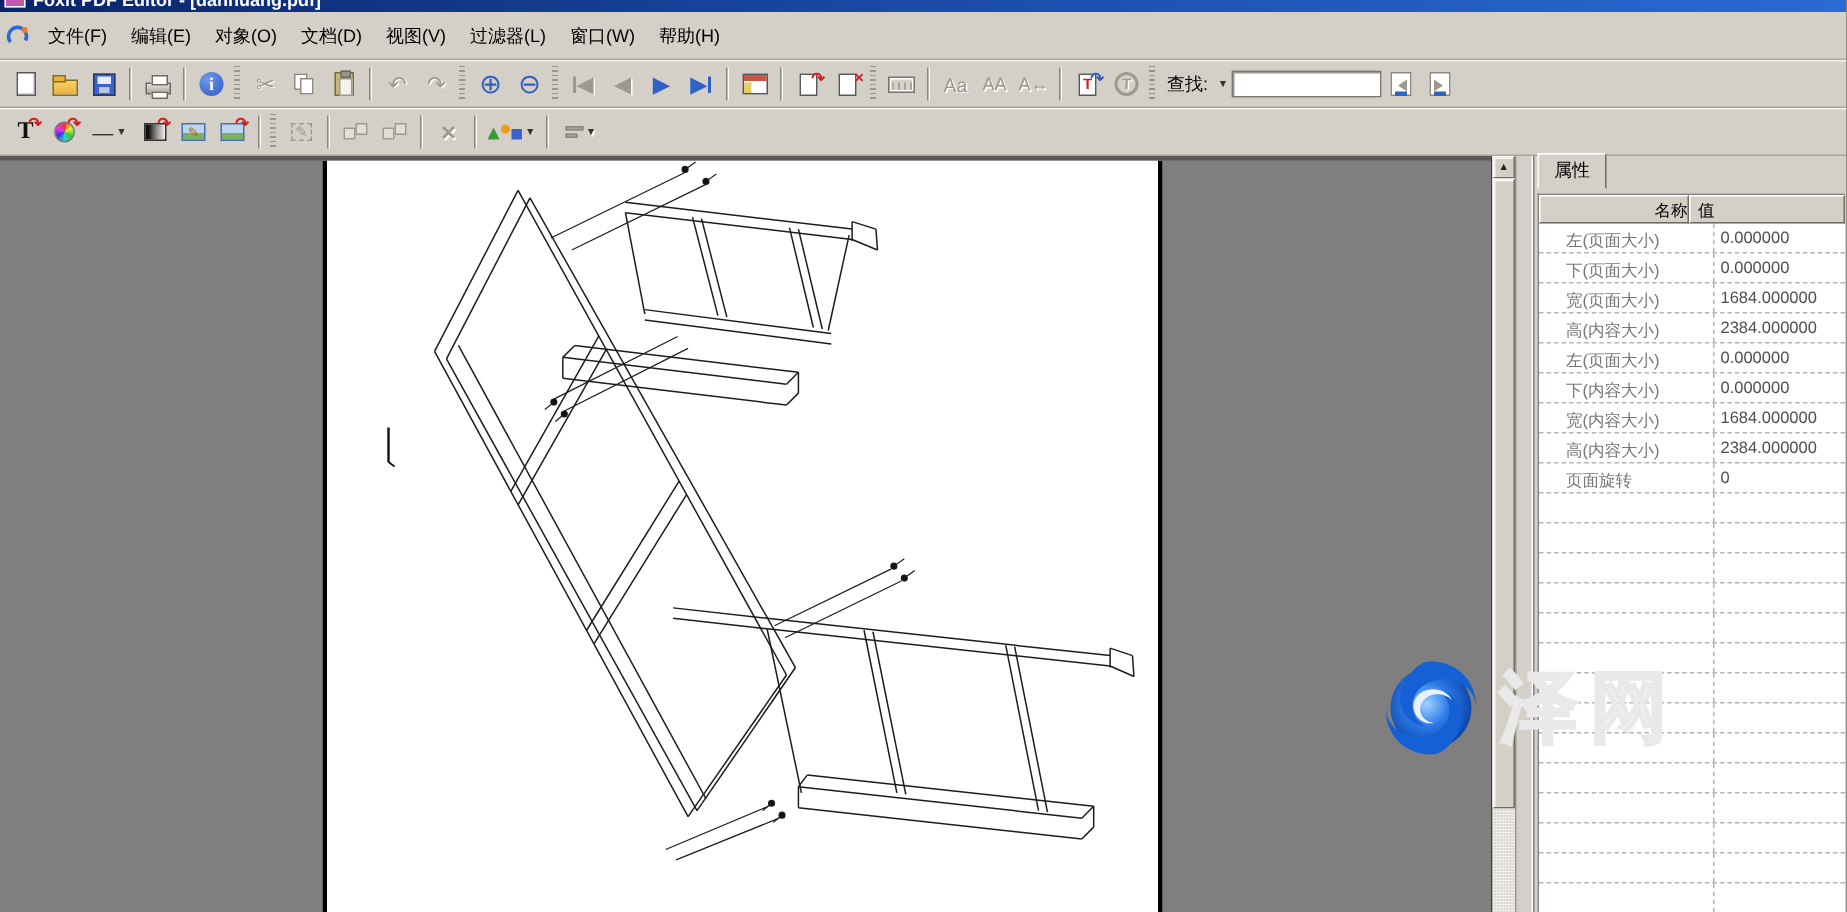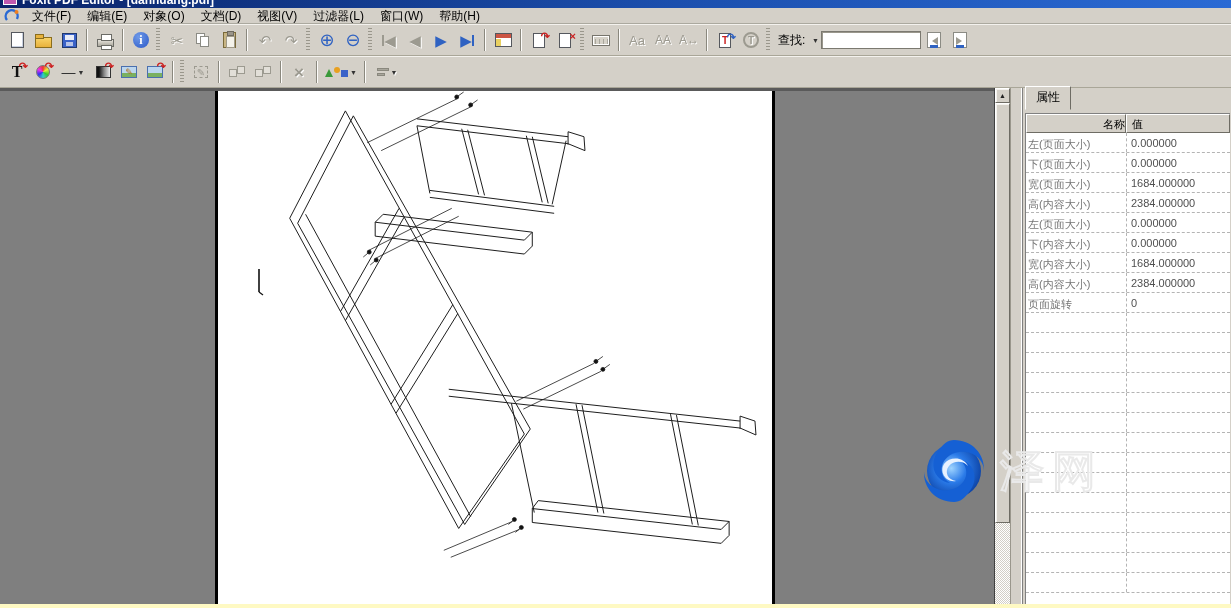--- a/index.html
+++ b/index.html
@@ -5,21 +5,21 @@
   html,body{margin:0;padding:0;background:#555;}
   *{box-sizing:border-box;font-family:"Liberation Sans",sans-serif;}
   #app{position:relative;width:1231px;height:608px;background:#fef9c3;overflow:hidden;}
 
   
   .titlebar{height:8px;background:linear-gradient(90deg,#0a246a 0%,#1b4fae 55%,#2a6ad4 100%);overflow:hidden;position:relative;}
   .titlebar .ttext{color:#fff;font-weight:bold;font-size:12px;margin:-7px 0 0 22px;white-space:nowrap;}
   .titlebar .appico{position:absolute;left:3px;top:-9px;width:14px;height:14px;background:#c05ab0;border:1px solid #fff;}
 
   
-  .menubar{height:16px;display:flex;align-items:center;border-bottom:1px solid #aba99f;background:#d4d0c8;padding-left:2px;}
+  .menubar{height:32px;display:flex;align-items:center;border-bottom:1px solid #aba99f;background:#d4d0c8;padding-left:2px;}
   .docico{width:16px;height:16px;margin:0 4px 0 2px;}
   .mitem{font-size:12px;color:#000;padding:2px 8px;white-space:nowrap;cursor:default;}
 
   
   .tb{height:32px;display:flex;align-items:center;background:#d4d0c8;border-top:1px solid #f4f2ee;border-bottom:1px solid #a9a698;padding-left:4px;}
   .tbtn{width:26px;height:26px;display:flex;align-items:center;justify-content:center;background:none;border:1px solid transparent;padding:0;position:relative;}
   .sep{width:2px;height:22px;border-left:1px solid #8a887e;border-right:1px solid #fdfcfa;margin:0 4px;}
   .grip{width:4px;height:24px;margin:0 4px 0 2px;background:repeating-linear-gradient(to bottom,#9a978c 0 1px,#d4d0c8 1px 3px);}
   .g{font-size:15px;line-height:1;}
   .dis{color:#9c9a90;text-shadow:1px 1px 0 #fff;}
@@ -96,26 +96,26 @@
   .panel{width:209px;background:#d4d0c8;display:flex;flex-direction:column;border-left:1px solid #808080;}
   .pcap{height:22px;display:flex;align-items:flex-end;padding-left:2px;}
   .pcap .tab1{font-size:12px;padding:2px 10px 3px;background:#d4d0c8;border:1px solid;border-color:#fff #6e6c64 #d4d0c8 #fff;}
   .ptabrow{height:21px;display:flex;align-items:flex-end;padding-left:4px;border-bottom:1px solid #9a978c;}
   .ptabrow .tab2{font-size:11px;padding:2px 9px 3px;background:#d4d0c8;border:1px solid;border-color:#fff #6e6c64 #d4d0c8 #fff;position:relative;top:1px;}
   .ptable{flex:1;margin:3px 1px 0 2px;background:#fff;border-left:1px solid #808080;border-top:1px solid #808080;overflow:hidden;display:flex;flex-direction:column;}
   .phead{display:flex;height:19px;}
   .hcell{background:#d4d0c8;font-size:11px;padding:2px 0 0 5px;border-top:1px solid #fff;border-left:1px solid #fff;border-right:1px solid #6e6c64;border-bottom:1px solid #6e6c64;}
   .hname{width:100px;text-align:right;} .hval{flex:1;}
   .prow{display:flex;height:20px;border-bottom:1px dashed #b4b4b4;font-size:11px;flex:none;}
-  .pname{width:100px;color:#757575;padding:4px 0 0 2px;white-space:nowrap;overflow:hidden;}
+  .pname{width:100px;color:#757575;padding:4px 0 0 2px;white-space:nowrap;overflow:hidden;margin-left:16px;}
   .pval{flex:1;border-left:1px dashed #b4b4b4;color:#4f4f4f;padding:4px 0 0 4px;white-space:nowrap;overflow:hidden;}
 
   
   .watermark{position:absolute;left:920px;top:437px;z-index:40;display:flex;align-items:center;pointer-events:none;}
-  .wmtext{font-size:44px;font-weight:normal;letter-spacing:8px;color:transparent;-webkit-text-stroke:2px #e9e9e9;margin-left:12px;white-space:nowrap;}
+  .wmtext{font-size:52px;font-weight:bold;letter-spacing:8px;color:transparent;-webkit-text-stroke:2px #e9e9e9;margin-left:12px;white-space:nowrap;}
 </style>
 </head>
 <body>
 
 <div id="app">
 
   <div class="titlebar">
     <div class="appico"></div>
     <div class="ttext">Foxit PDF Editor - [danhuang.pdf]</div>
   </div>

